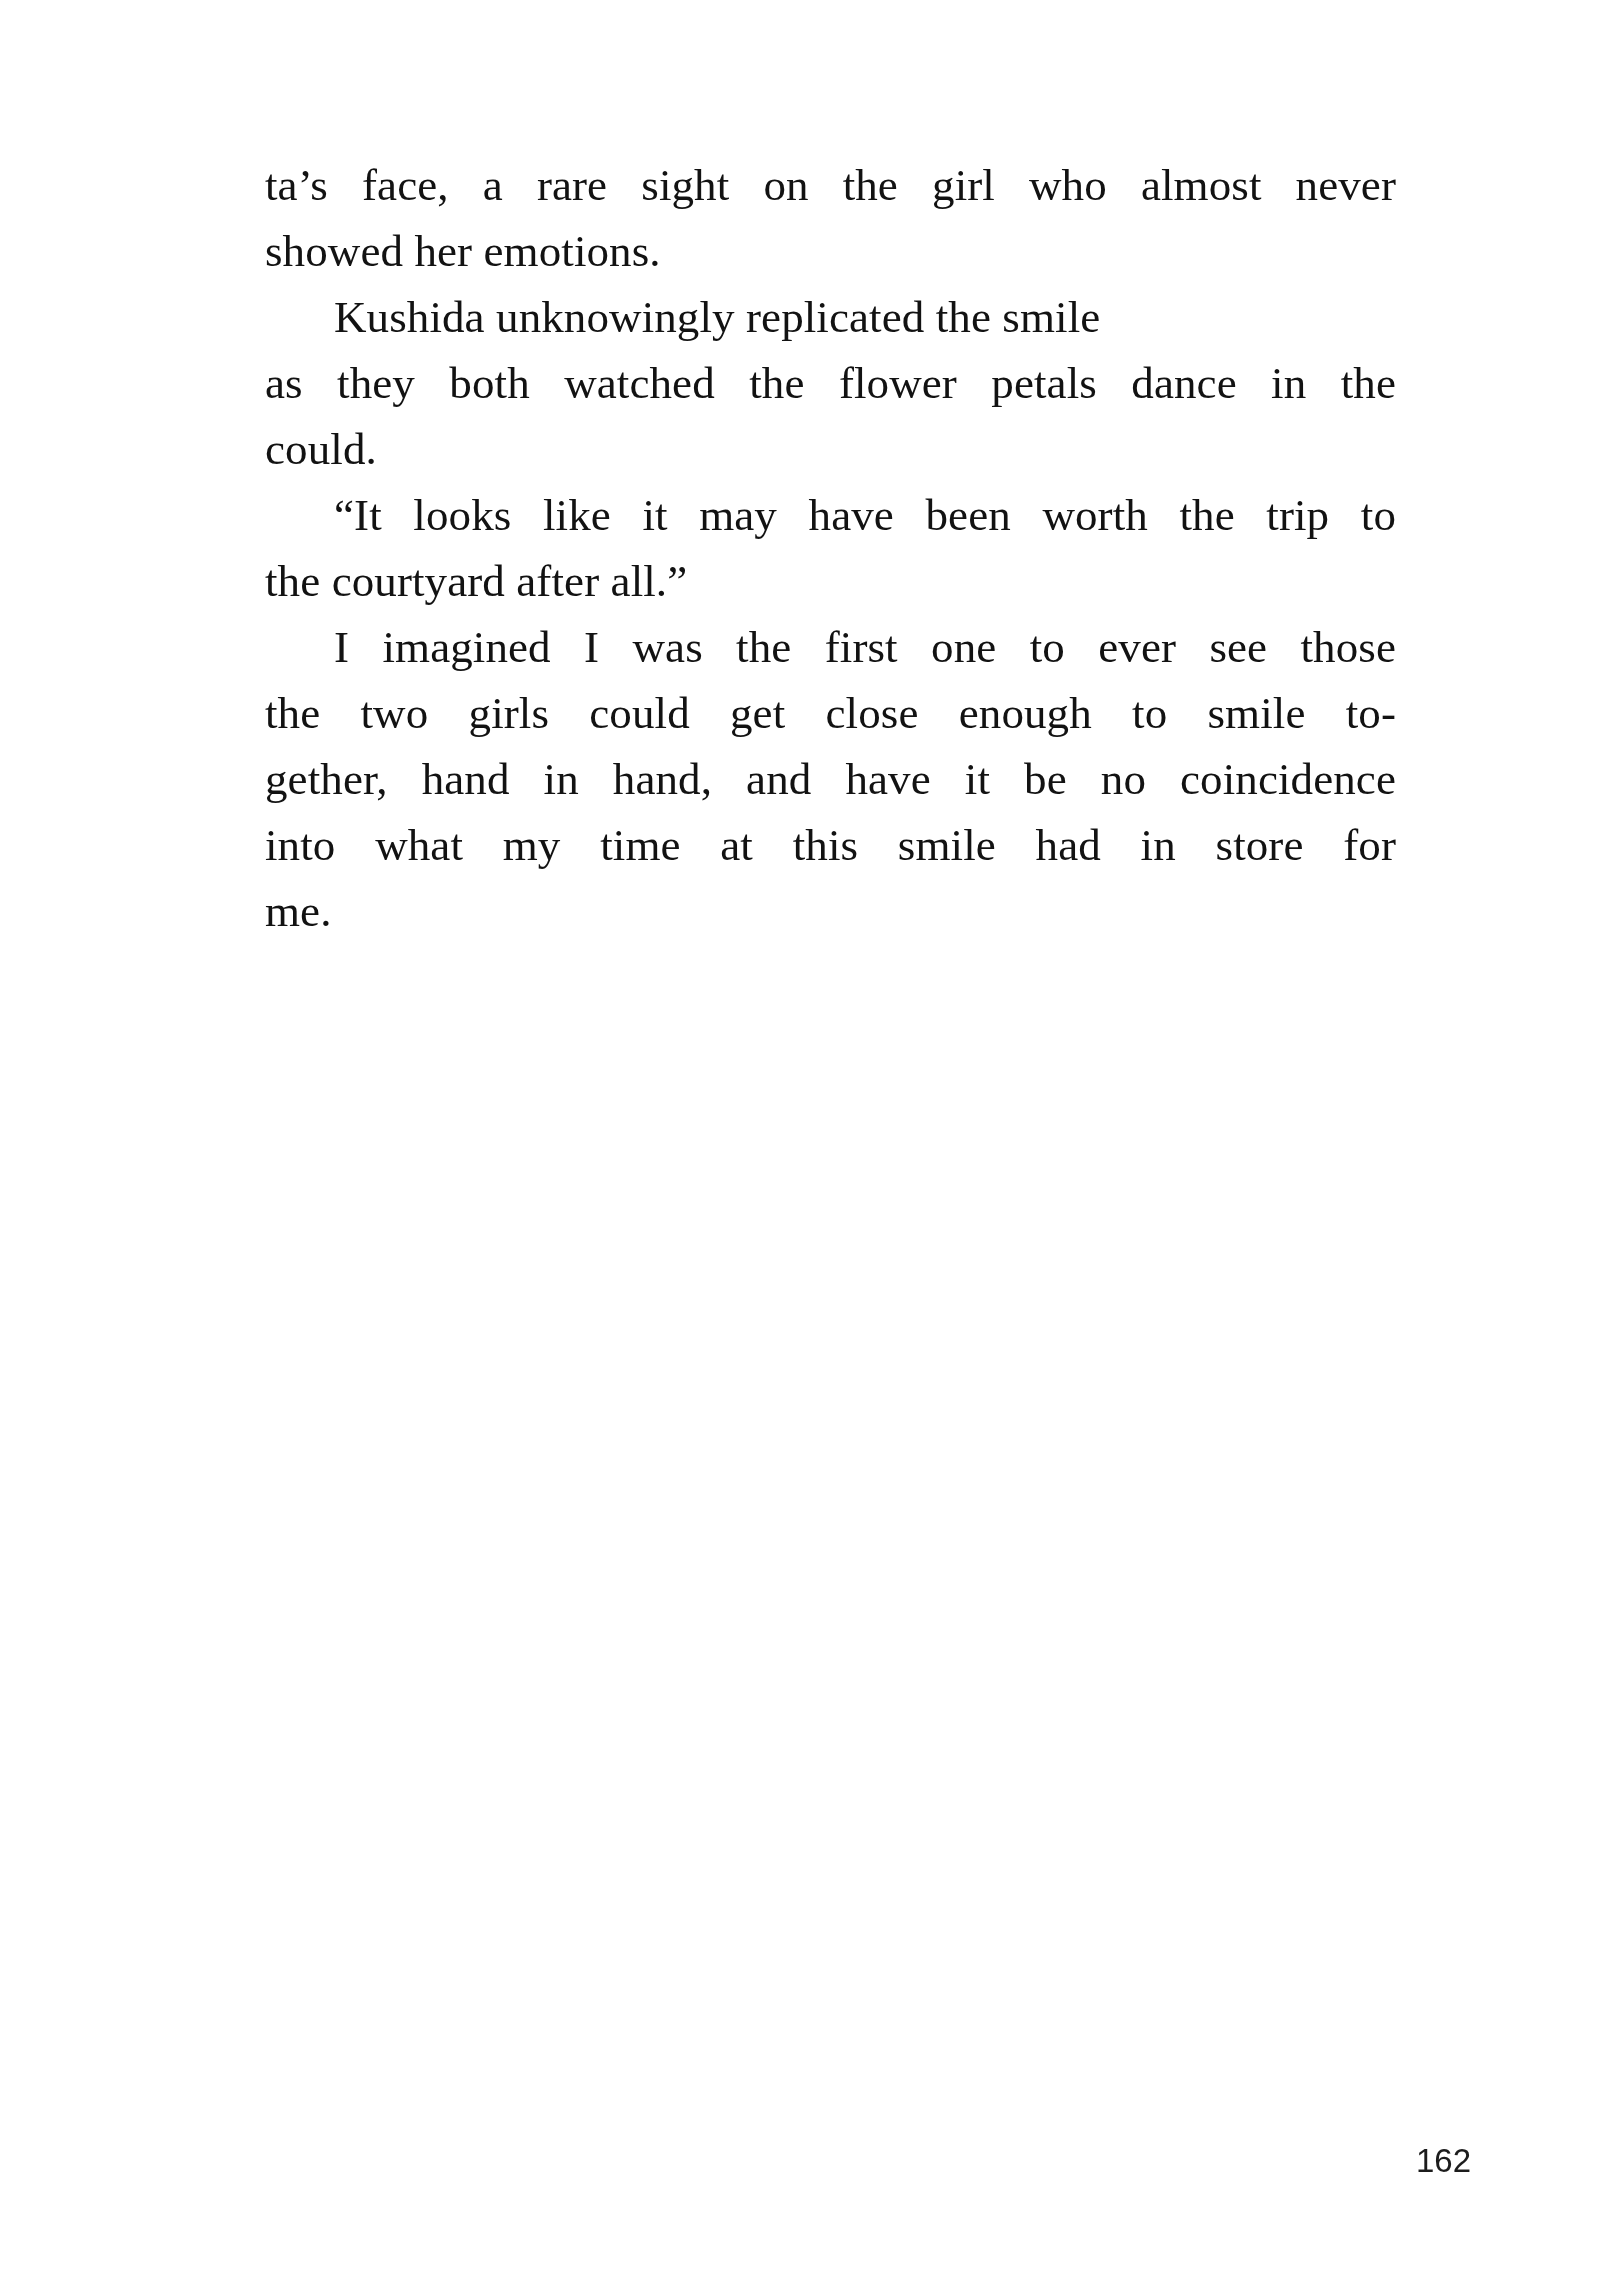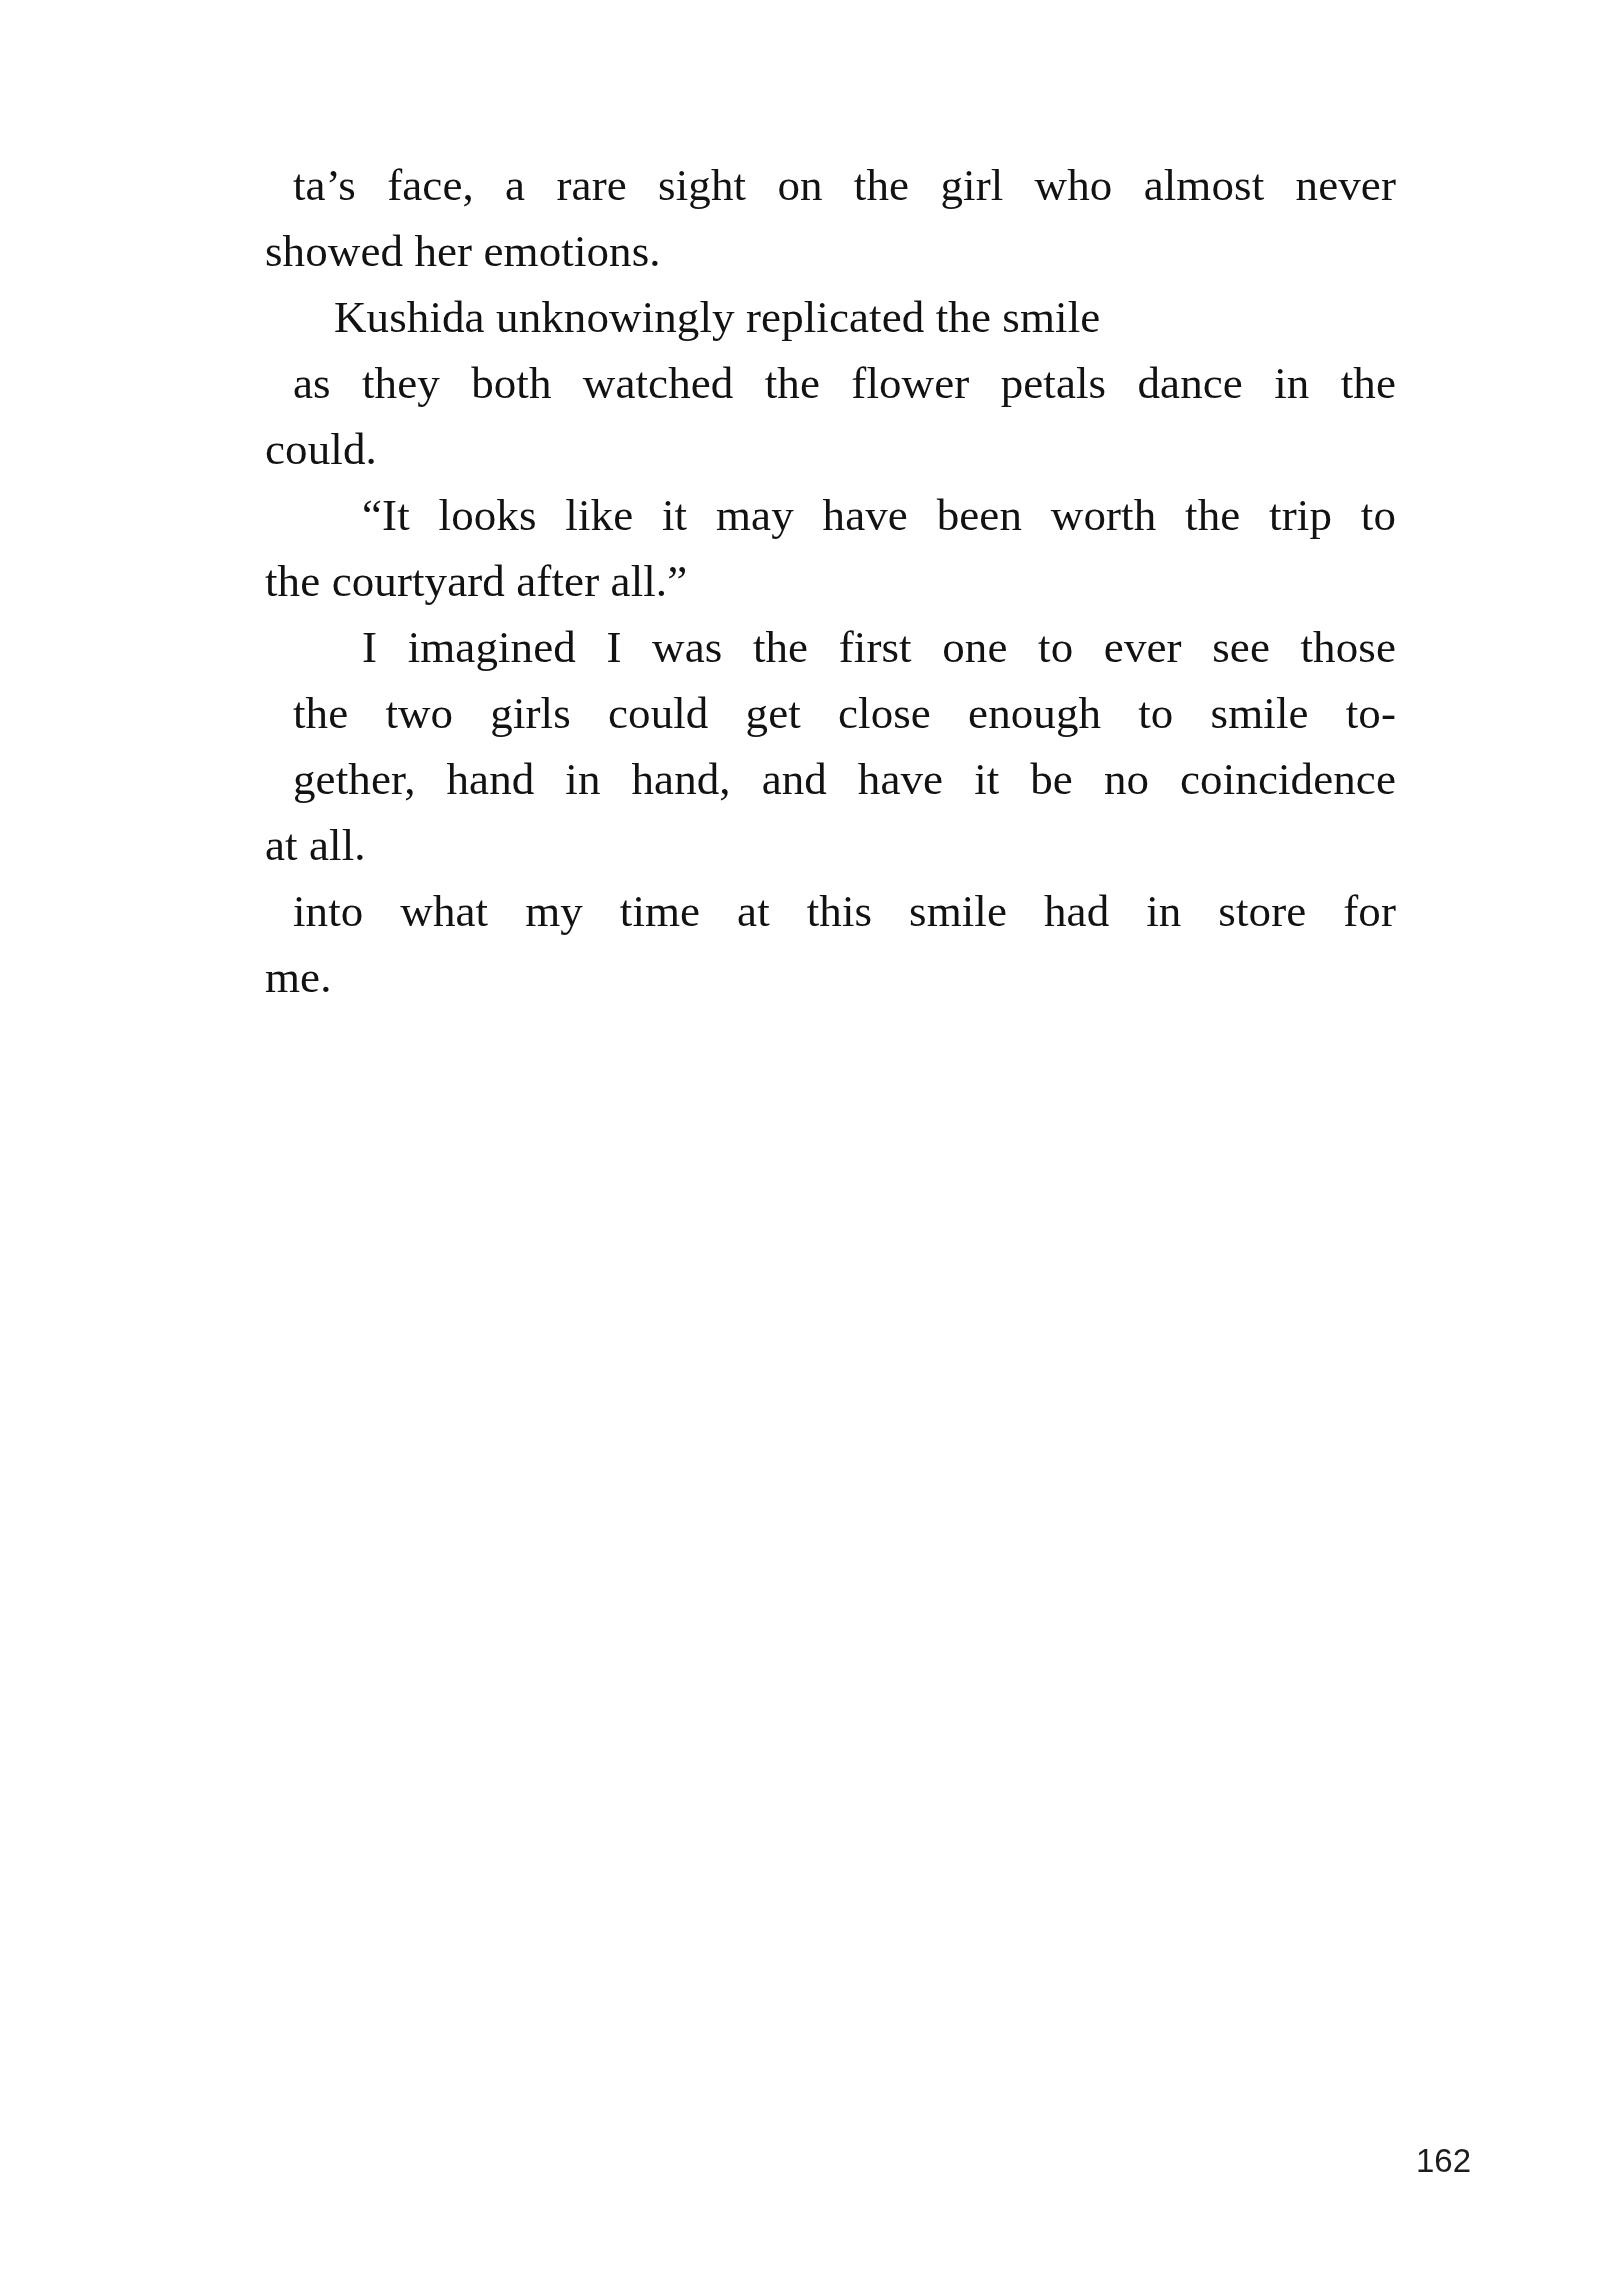--- a/index.html
+++ b/index.html
@@ -26,21 +26,20 @@
     letter-spacing: 0.1px;
   }
   .line {
     min-height: 66px;
     text-align: left;
     text-align-last: left;
   }
   .line.justify {
     text-align: justify;
     text-align-last: justify;
-    margin-left: 28px;
   }
   .line.indent {
     padding-left: 69px;
     text-align: center;
   }
   .page-number {
     position: absolute;
     left: 1416px;
     top: 2144px;
     width: 57px;
@@ -61,21 +60,20 @@
     <div class="line justify">ta’s face, a rare sight on the girl who almost never</div>
     <div class="line">showed her emotions.</div>
     <div class="line indent">Kushida unknowingly replicated the smile</div>
     <div class="line justify">as they both watched the flower petals dance in the</div>
     <div class="line">could.</div>
     <div class="line indent justify">“It looks like it may have been worth the trip to</div>
     <div class="line">the courtyard after all.”</div>
     <div class="line indent justify">I imagined I was the first one to ever see those</div>
     <div class="line justify">the two girls could get close enough to smile to-</div>
     <div class="line justify">gether, hand in hand, and have it be no coincidence</div>
-    <div class="line">at all.</div>
     <div class="line justify">into what my time at this smile had in store for</div>
     <div class="line">me.</div>
   </main>
 
   <div class="page-number">162</div>
 
 </div>
 
 
 </body></html>

